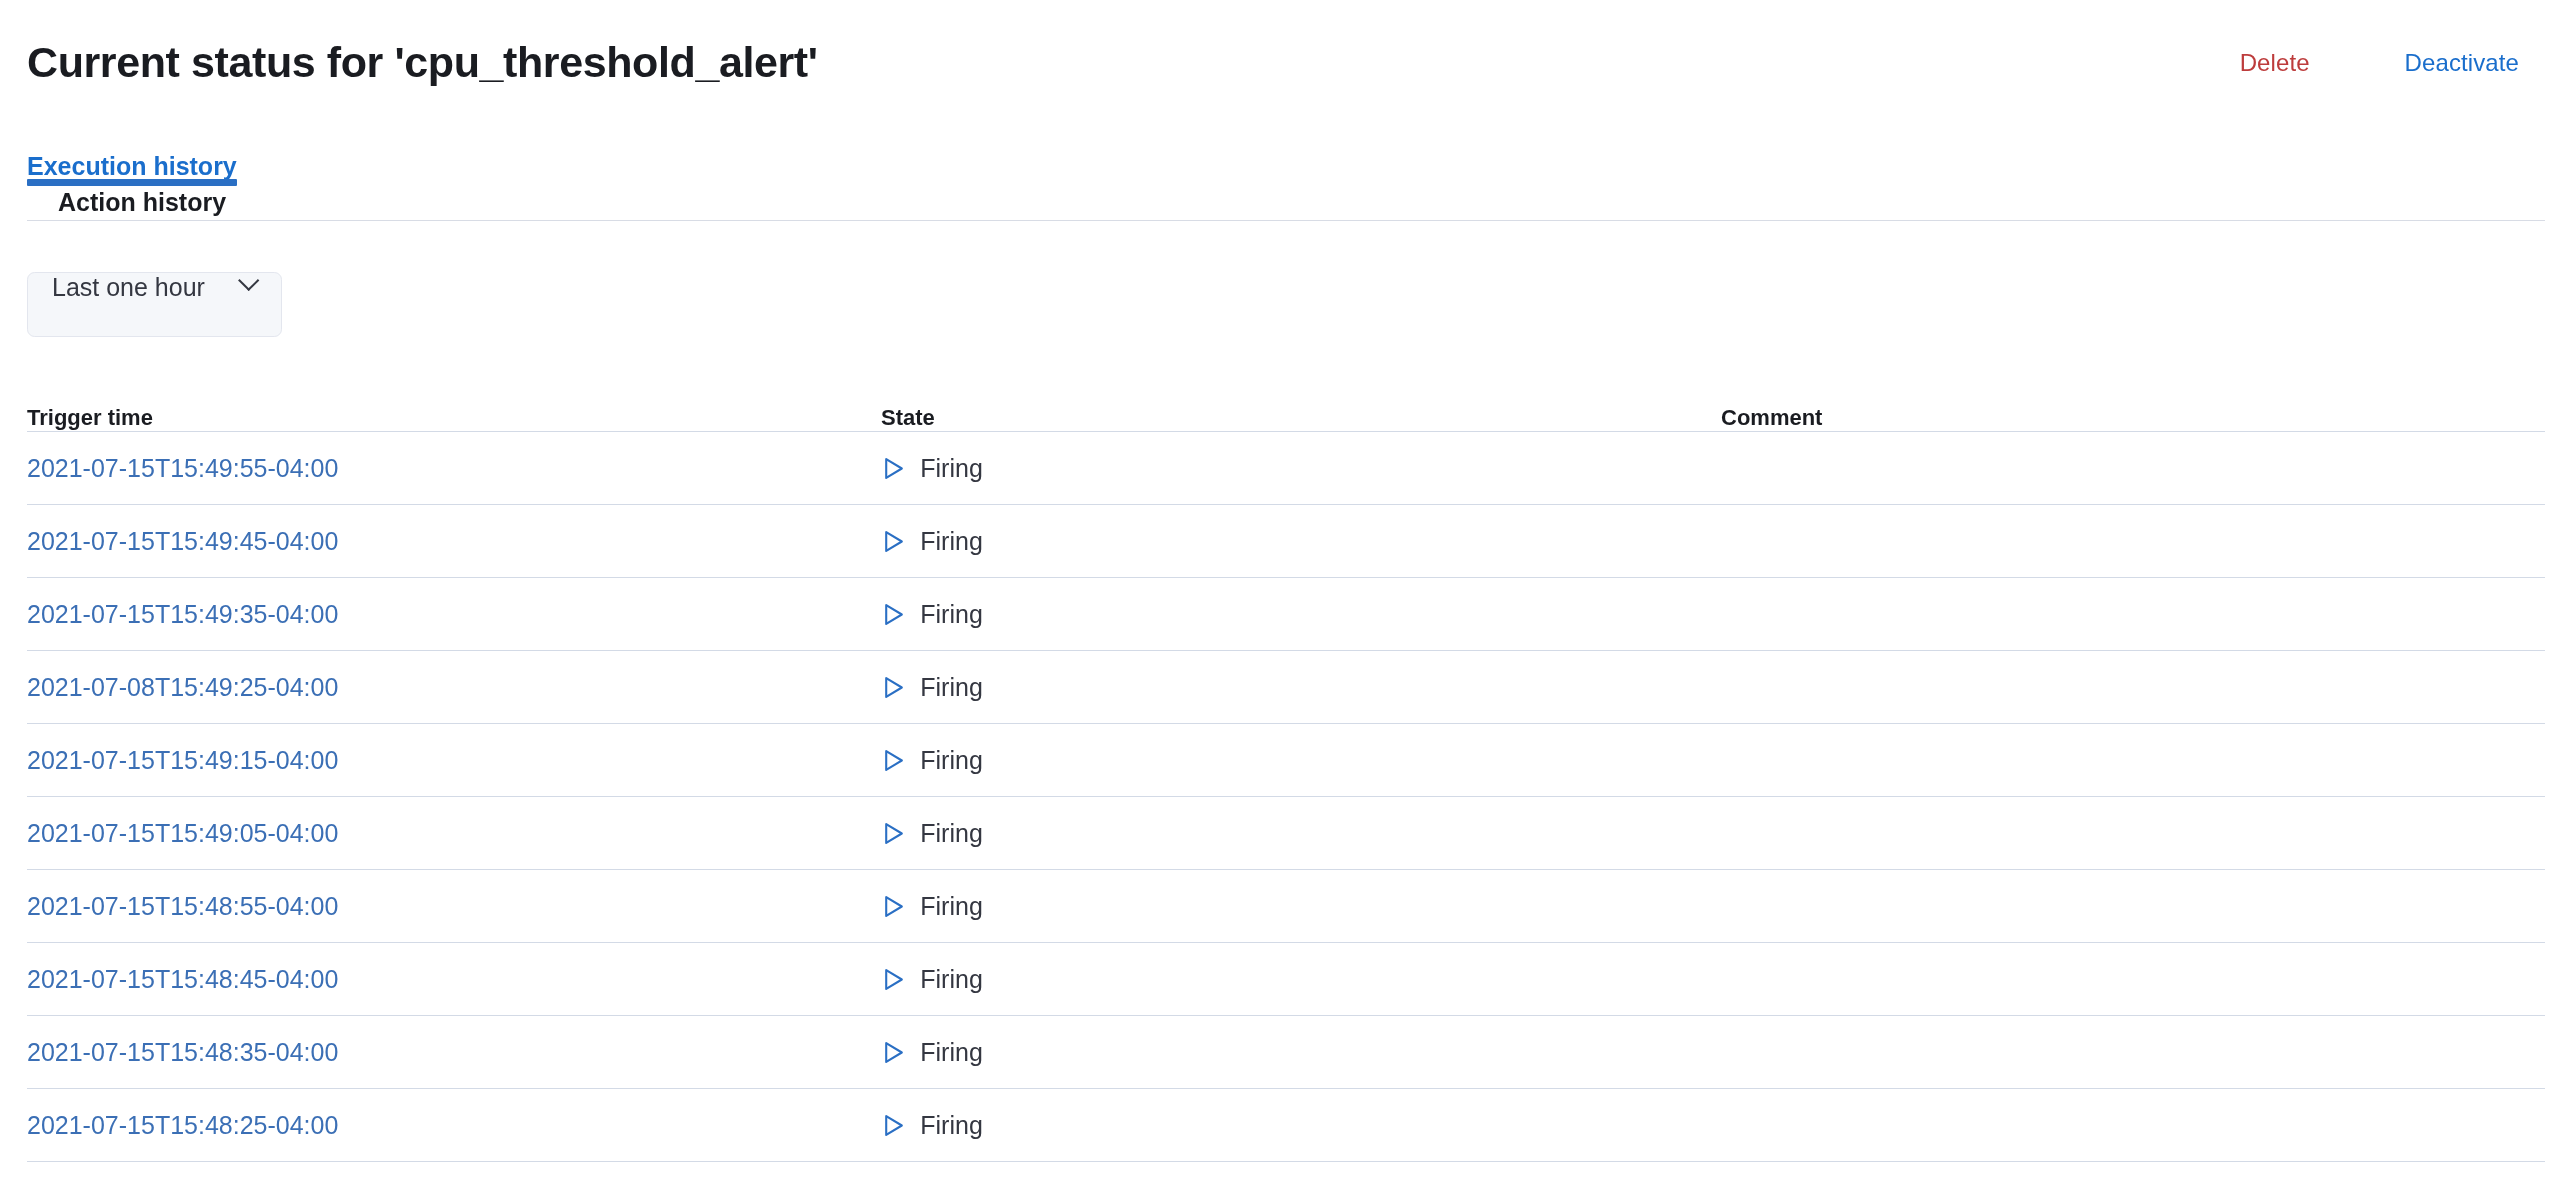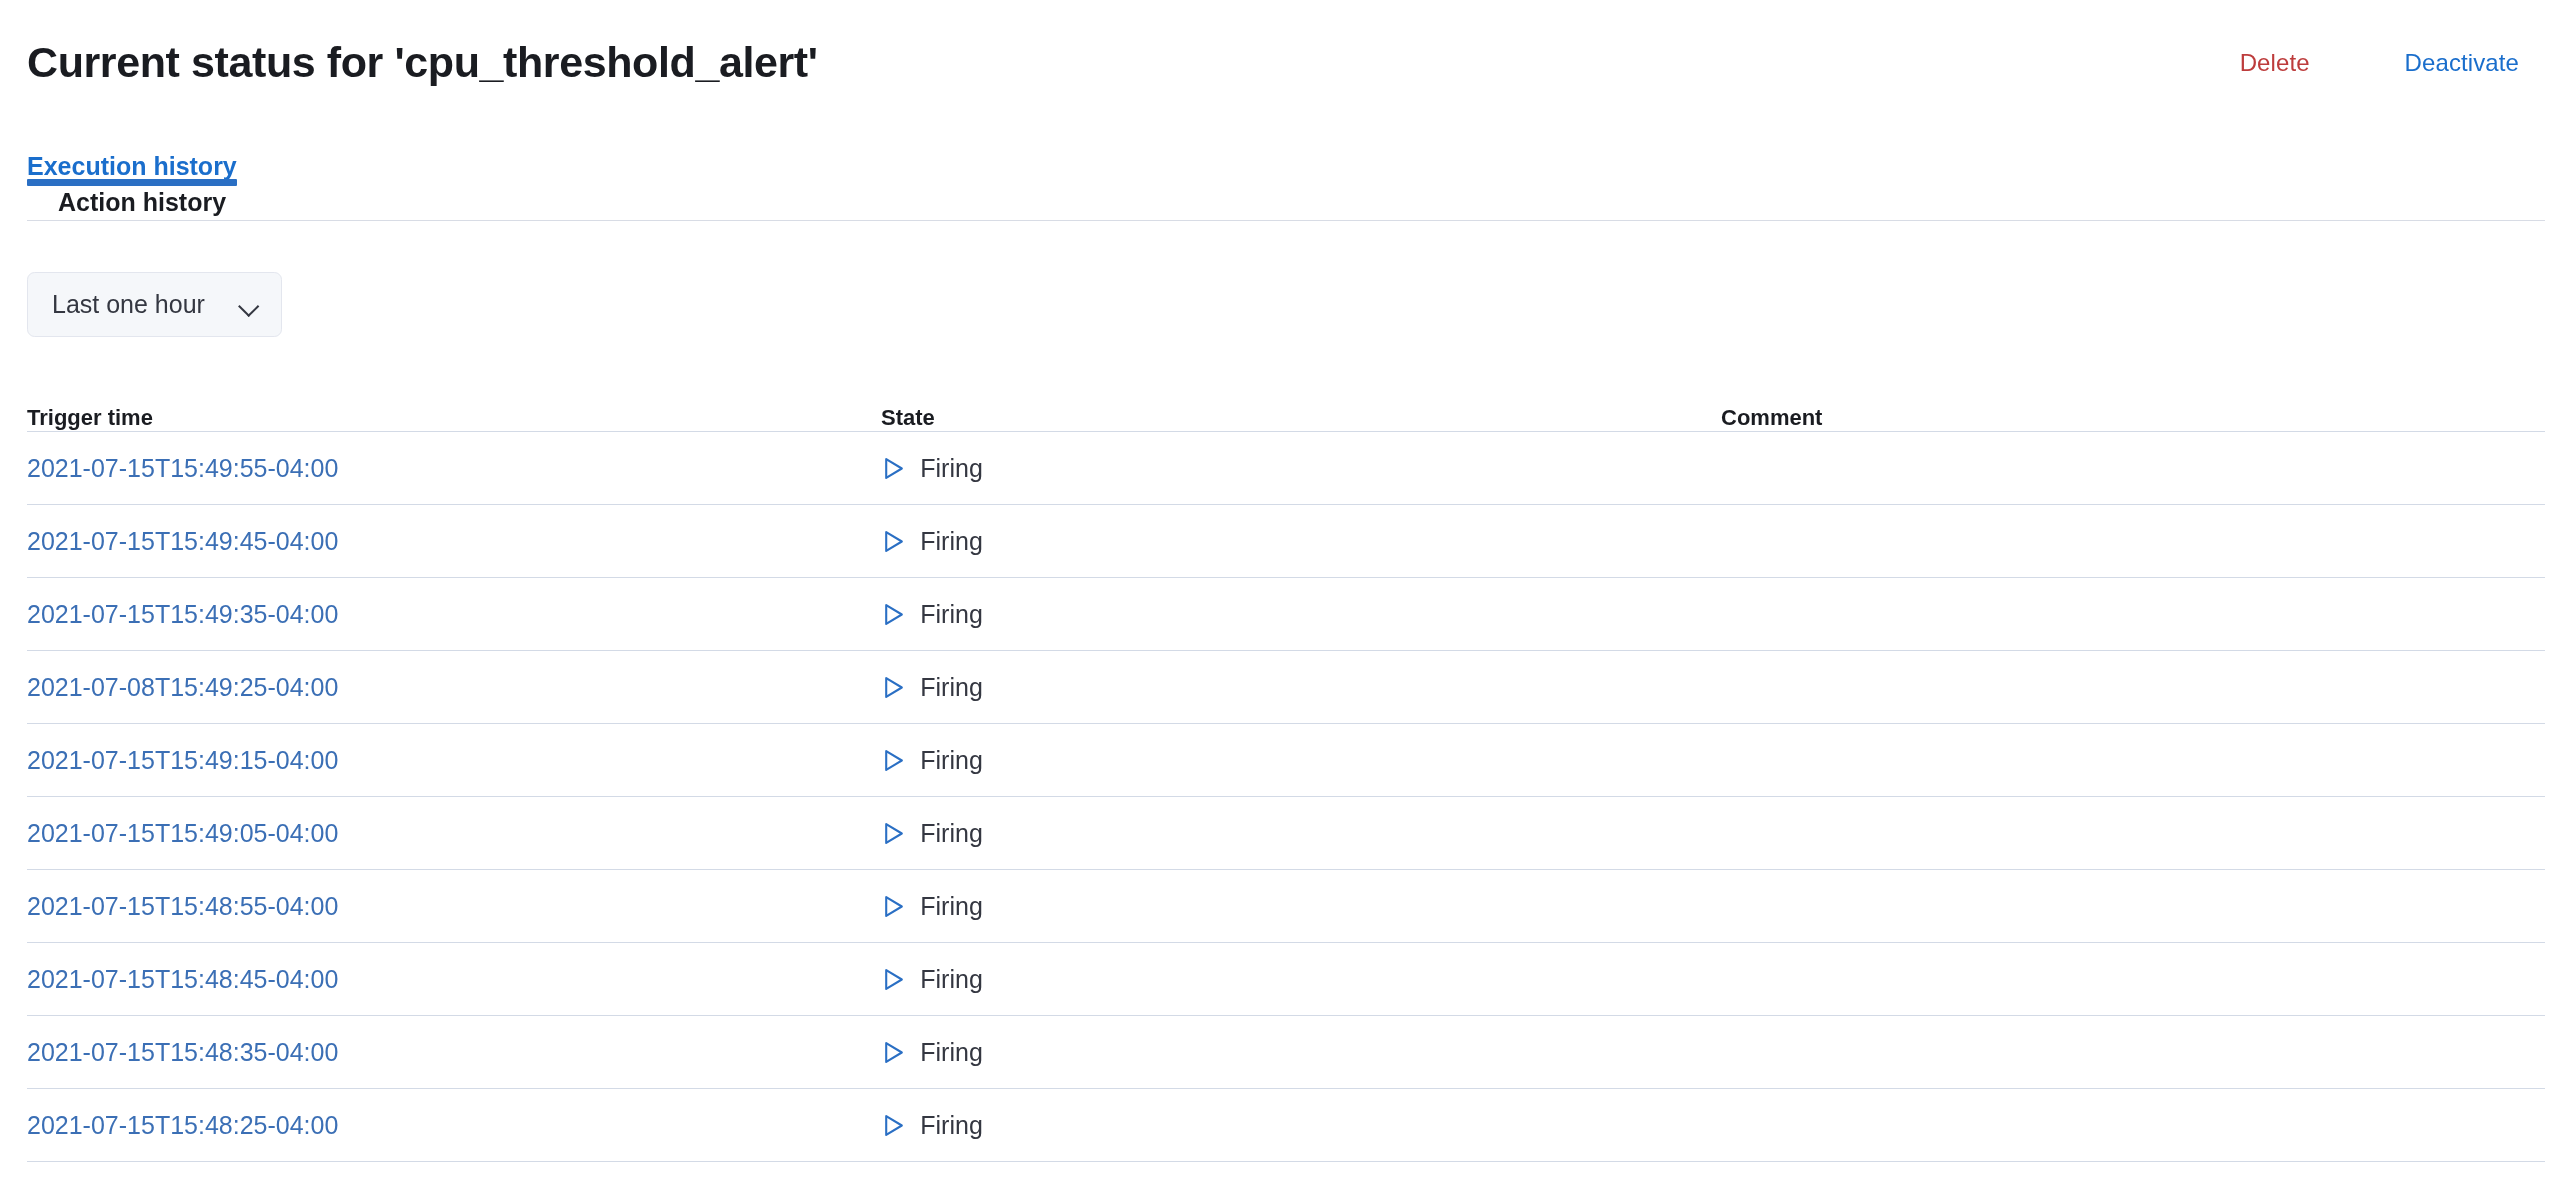--- a/index.html
+++ b/index.html
@@ -104,21 +104,21 @@
 
   
   .filter-row {
     position: absolute;
     top: 272px;
     left: 27px;
   }
 
   .dropdown {
     display: inline-flex;
-    align-items: center;
+    align-items: flex-start;
     gap: 34px;
     height: 65px;
     padding: 0 21px 0 24px;
     background: #f5f7fa;
     border: 1px solid #e3e6ee;
     border-radius: 7.6px;
     cursor: pointer;
     font-family: inherit;
   }
 

